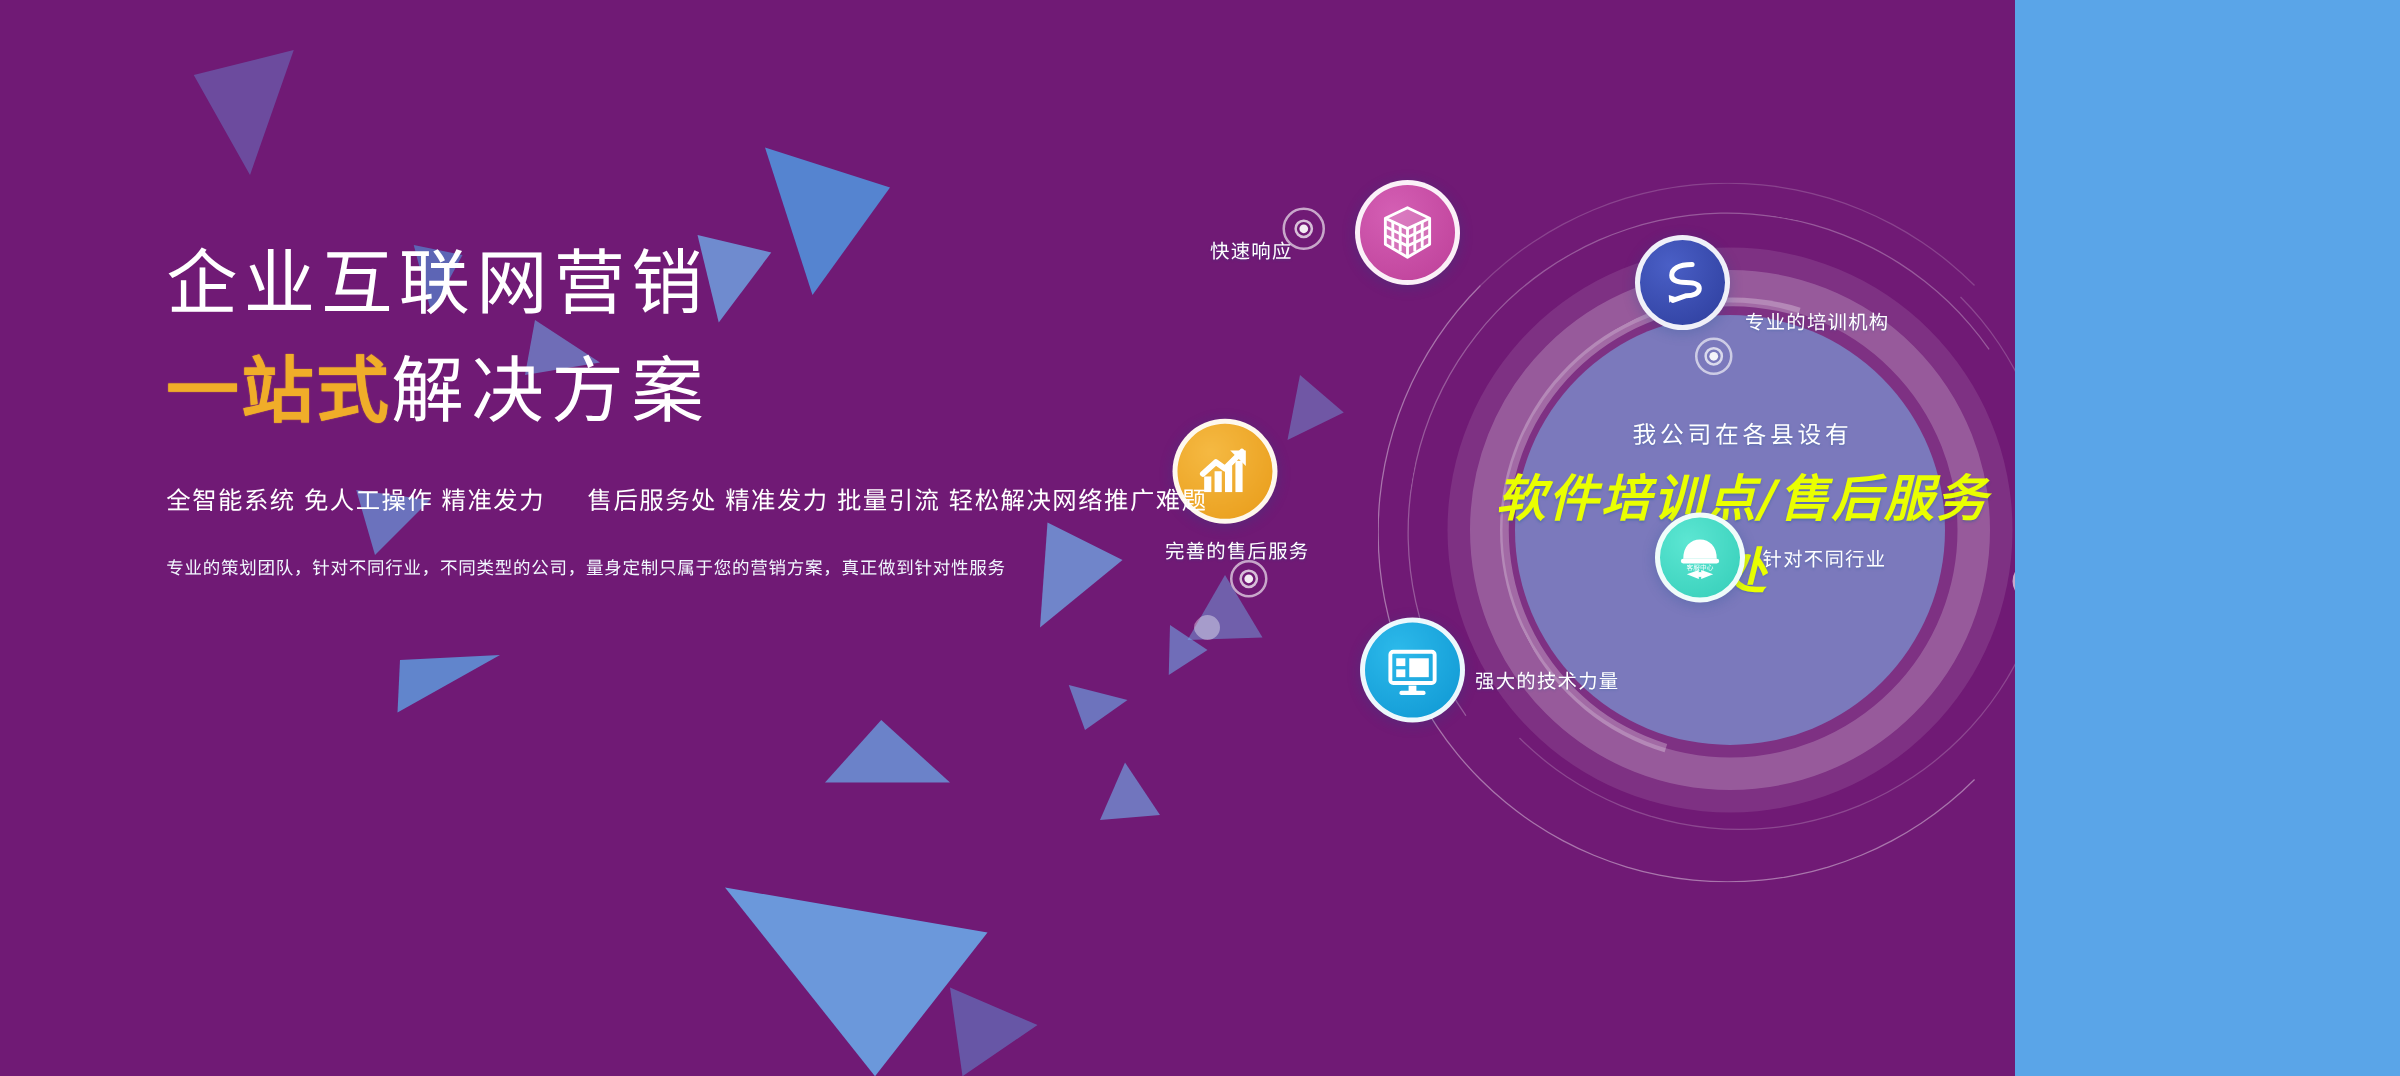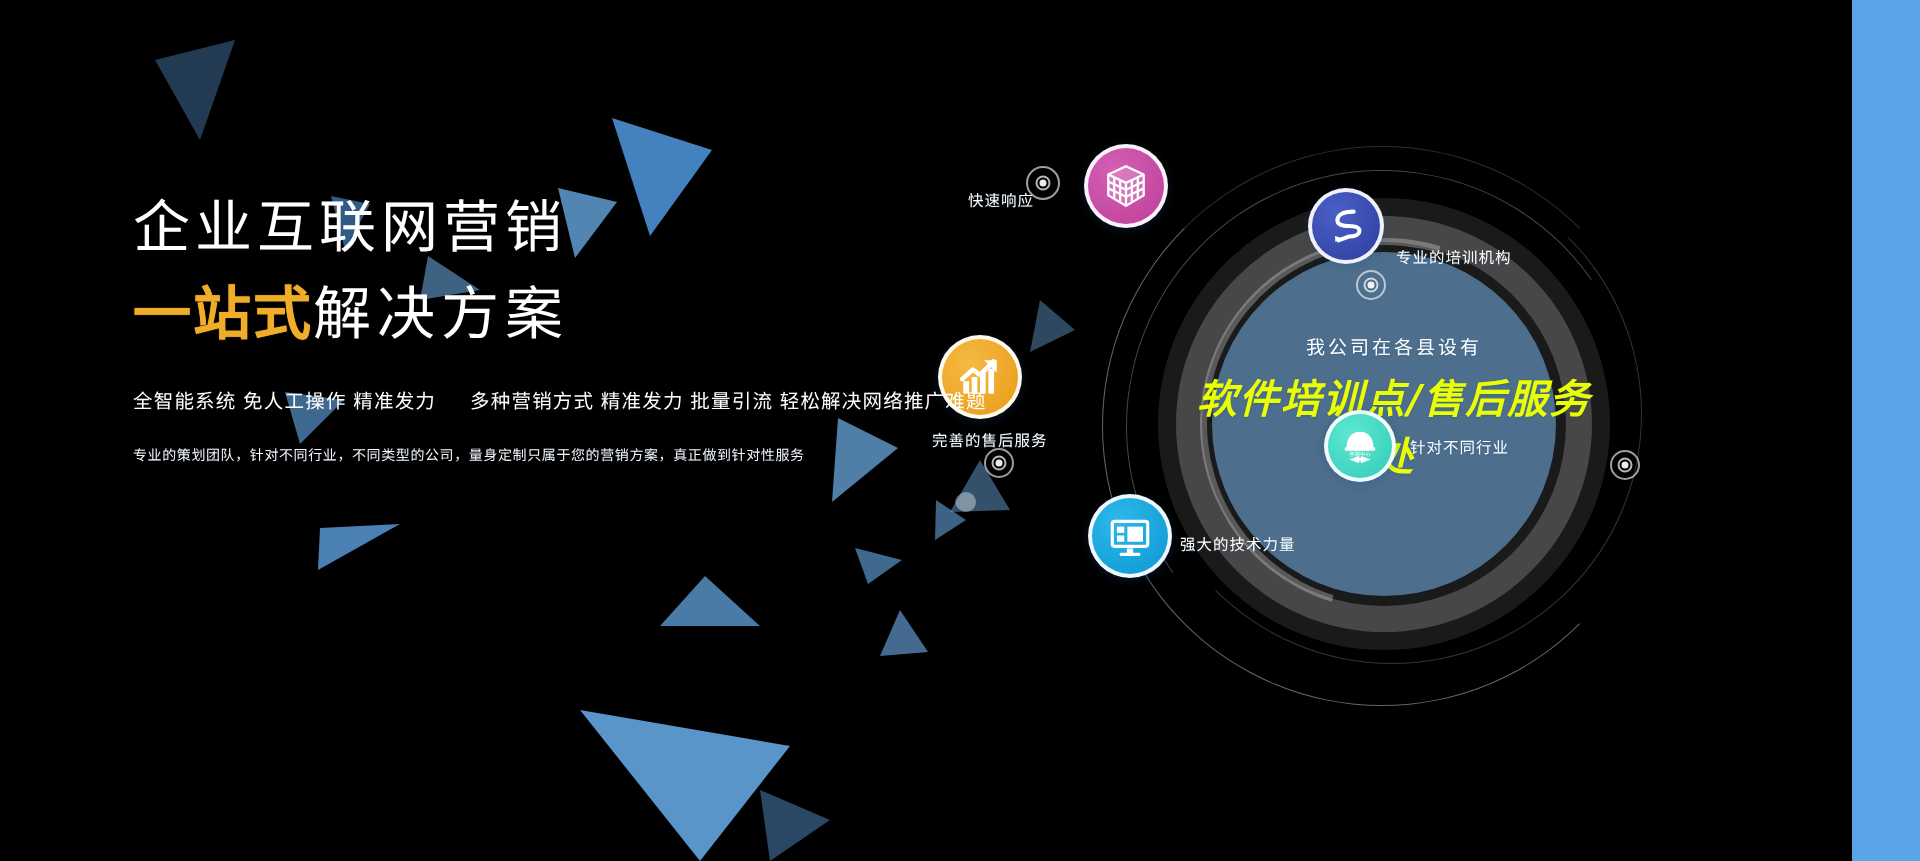--- a/index.html
+++ b/index.html
@@ -6,24 +6,24 @@
   html, body {
     margin: 0;
     padding: 0;
     background: #5aa5e8;
   }
   body {
     font-family: "Liberation Sans", "DejaVu Sans", sans-serif;
   }
   #banner {
     position: relative;
-    width: 1852px;
+    width: 1612px;
     height: 861px;
     overflow: hidden;
-    background: #000000;
+    background: #701a75;
   }
   .tri-layer { position:absolute; inset:0; overflow:hidden; }
 
   
   .copy {
     position: absolute;
     left: 133px;
     top: 196px;
     width: 920px;
     z-index: 6;
@@ -244,21 +244,21 @@
       <polygon points="1040,300 1075,330 1030,352" fill="#71b3ee" opacity="0.4"></polygon>
     </svg>
   </div>
 
   <div class="copy">
     <div class="headline-1">企业互联网营销</div>
     <div class="headline-2">
       <span class="brush">一站式</span><span class="plain">解决方案</span>
     </div>
     <div class="sub-1">
-      <span>全智能系统  免人工操作  精准发力</span><span class="gap"></span><span>多种营销方式  精准发力  批量引流  轻松解决网络推广难题</span>
+      <span>全智能系统  免人工操作  精准发力</span><span class="gap"></span><span>售后服务处  精准发力  批量引流  轻松解决网络推广难题</span>
     </div>
     <div class="sub-2">专业的策划团队，针对不同行业，不同类型的公司，量身定制只属于您的营销方案，真正做到针对性服务</div>
   </div>
 
   <div class="graphic">
 
     <div class="ring ring-outer"></div>
     <div class="ring arc-thin-1"></div>
     <div class="ring arc-thin-2"></div>
     <div class="ring arc-thin-3"></div>

